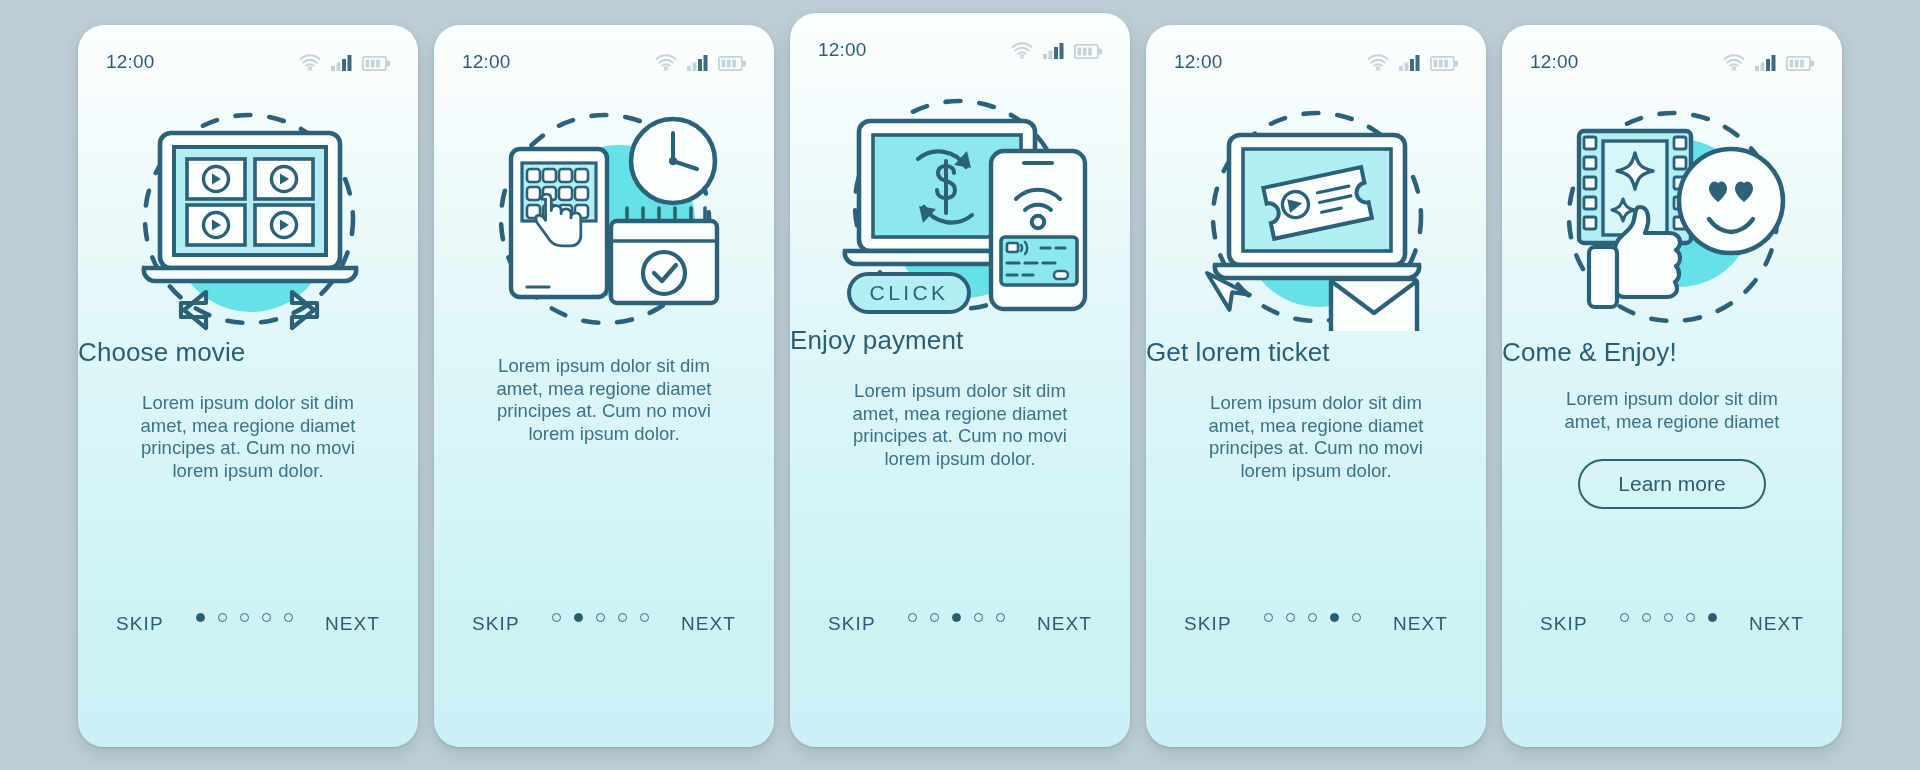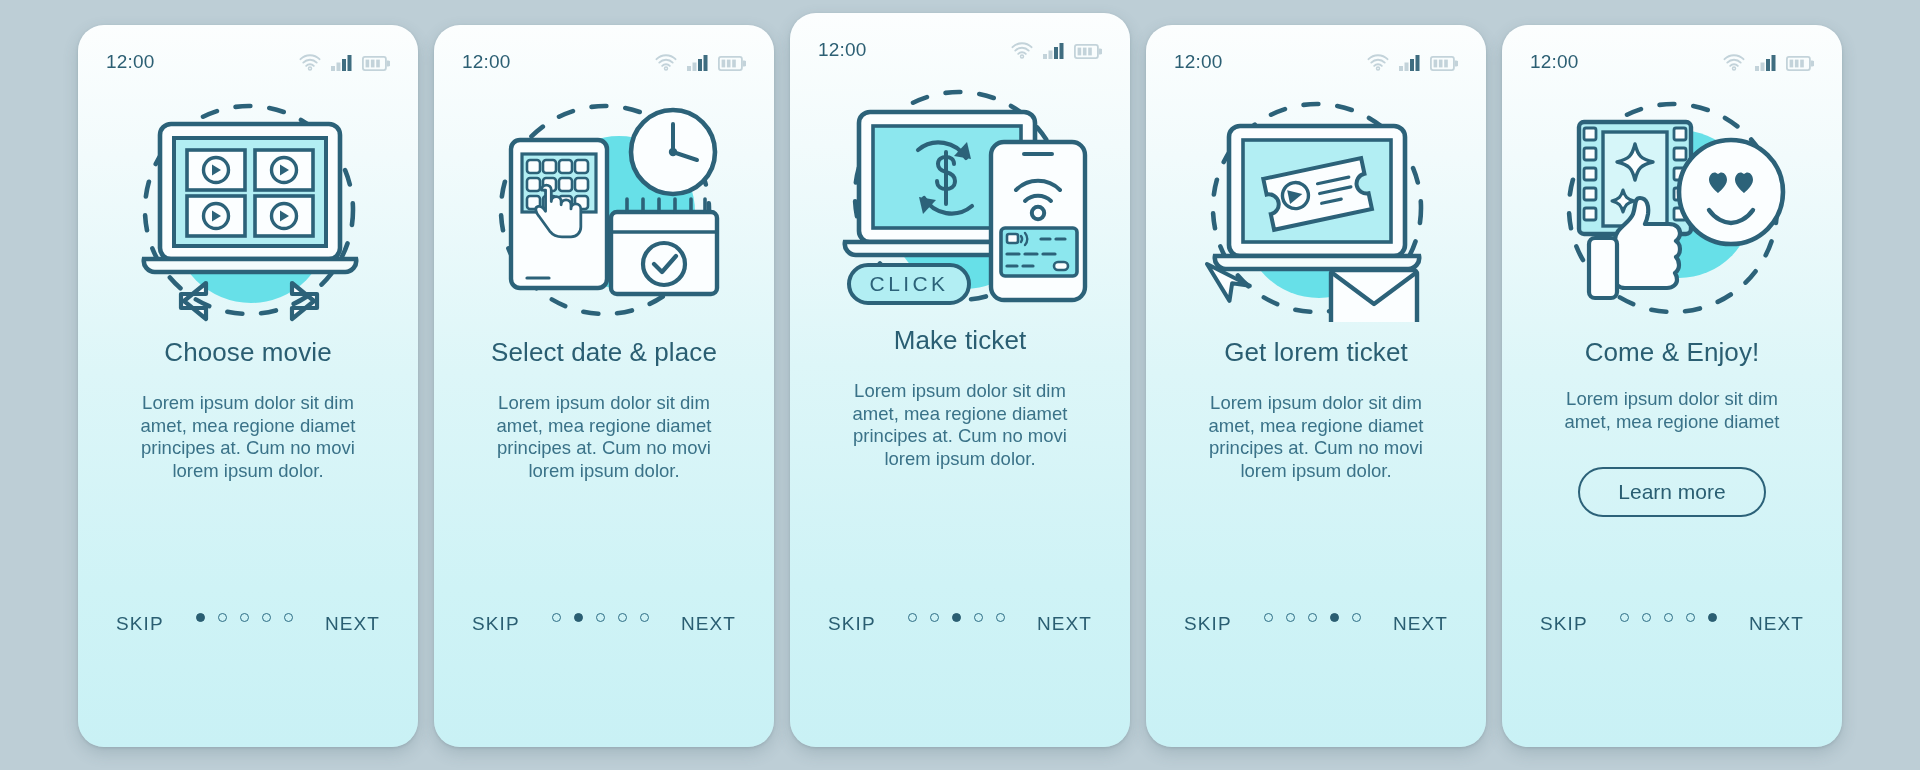--- a/index.html
+++ b/index.html
@@ -47,47 +47,47 @@
     letter-spacing: .2px;
   }
   .status-icons { display: flex; align-items: flex-end; gap: 9px; }
   .ico { display: block; }
 
   
   .illus-wrap {
     flex: 0 0 248px;
     position: relative;
     display: flex;
-    align-items: center;
+    align-items: flex-end;
     justify-content: center;
   }
   .illus { display: block; }
 
   
   .title {
-    text-align: center;
+    text-align: left;
     font-size: 26px;
     color: #2a5e72;
     margin-top: 6px;
     letter-spacing: .1px;
   }
   .body {
     text-align: center;
     font-size: 18.5px;
     line-height: 1.22;
     color: #3a7288;
     padding: 0 46px;
     margin-top: 24px;
   }
   .body.narrow { padding: 0 40px; margin-top: 20px; }
 
   .cta-wrap {
     display: flex;
     justify-content: center;
-    margin-top: 34px;
+    margin-top: 26px;
   }
   .cta {
     border: 2.4px solid #2c6279;
     color: #2a5e72;
     background: transparent;
     border-radius: 30px;
     font-size: 21px;
     padding: 11px 38px;
     font-family: "Liberation Sans", sans-serif;
     cursor: pointer;
@@ -268,21 +268,20 @@
               <path d="M216 120v-13"></path>
             <path d="M232 120v-13"></path>
               <path d="M246 120v-13"></path>
           </g>
           <circle cx="205" cy="172" r="21" fill="none" stroke="#2c6279" stroke-width="4.2"></circle>
           <path d="M195 172l8 8 14-16" fill="none" stroke="#2c6279" stroke-width="4.2" stroke-linecap="round" stroke-linejoin="round"></path>
         </g>
       </svg>
     </div>
 
-    <div class="title">Select date &amp; place</div>
     <div class="body">Lorem ipsum dolor sit dim amet, mea regione diamet principes at. Cum no movi lorem ipsum dolor.</div>
     <div class="spacer"></div>
     <div class="footer">
       <div class="navlabel">SKIP</div>
       <div class="dots">
         <span class="dot"></span>
         <span class="dot on"></span>
         <span class="dot"></span>
         <span class="dot"></span>
         <span class="dot"></span>
@@ -363,21 +362,21 @@
           <path d="M192 186h10"></path>
             <path d="M208 186h10"></path>
         </g>
         <rect x="239" y="182" width="14" height="8" rx="4" fill="#fbfeff" stroke="#2c6279" stroke-width="2.6"></rect>
 
         <rect x="34" y="185" width="120" height="38" rx="19" fill="#b2eef3" stroke="#2c6279" stroke-width="4"></rect>
         <text x="94" y="211" text-anchor="middle" font-family="Liberation Sans, sans-serif" font-size="21" letter-spacing="3.4" fill="#2c6279">CLICK</text>
       </svg>
     </div>
 
-    <div class="title">Make ticket</div>
+    <div class="title">Enjoy payment</div>
     <div class="body">Lorem ipsum dolor sit dim amet, mea regione diamet principes at. Cum no movi lorem ipsum dolor.</div>
     <div class="spacer"></div>
     <div class="footer">
       <div class="navlabel">SKIP</div>
       <div class="dots">
         <span class="dot"></span>
         <span class="dot"></span>
         <span class="dot on"></span>
         <span class="dot"></span>
         <span class="dot"></span>

